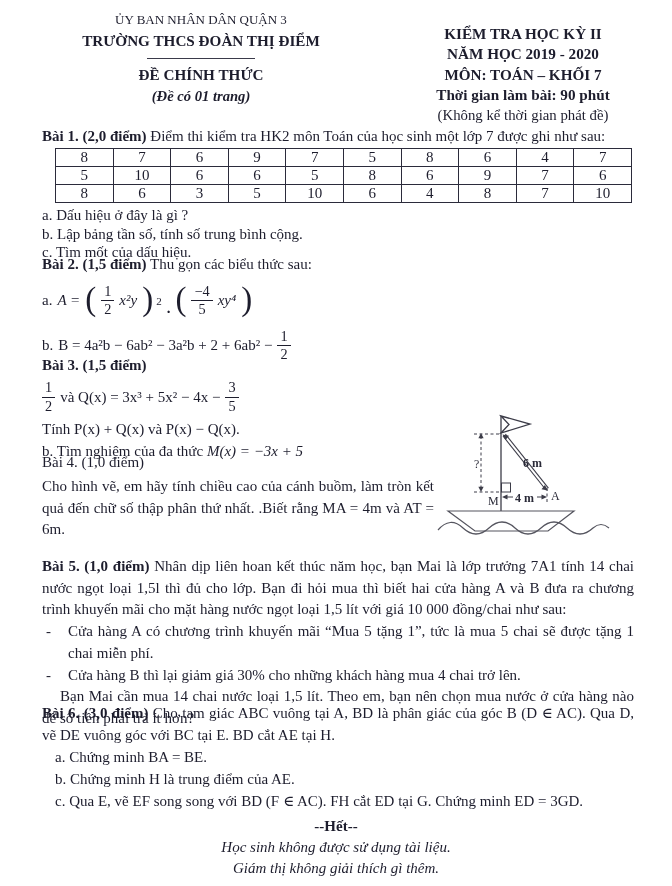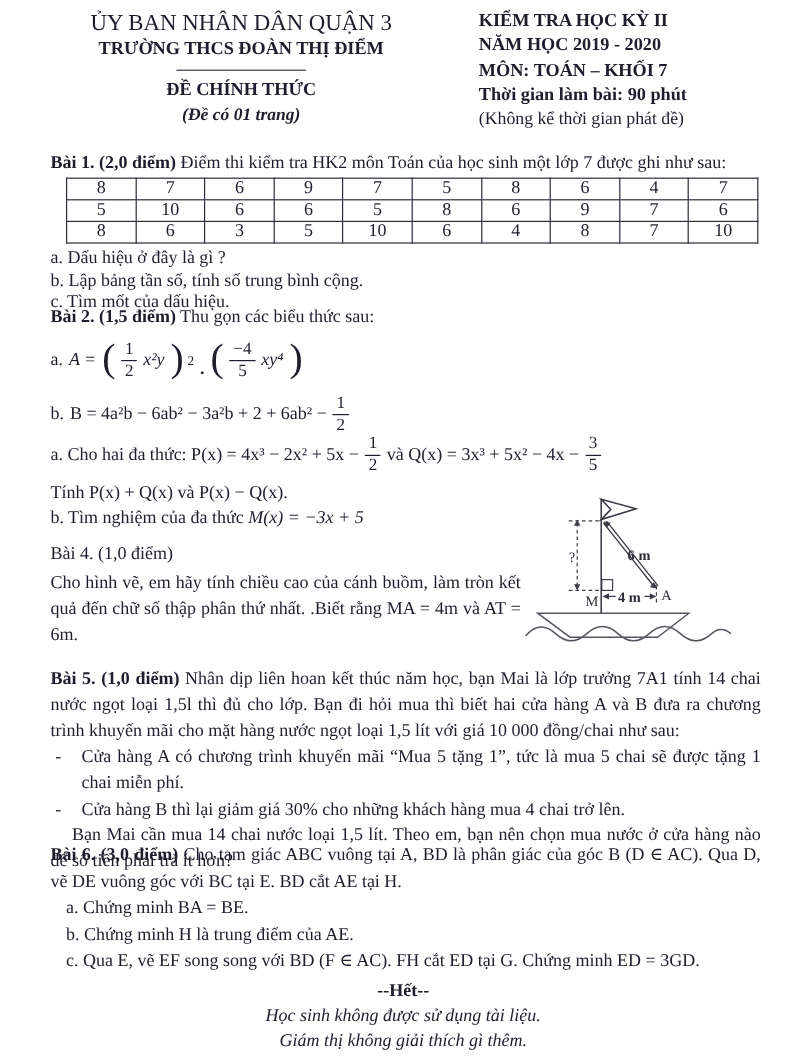--- a/index.html
+++ b/index.html
@@ -11,26 +11,26 @@
   }
   .abs { position: absolute; }
   .bld { font-weight: normal; }
   .it  { font-style: italic; }
   .nowrap { white-space: nowrap; }
   .just { text-align: justify; }
   .mino { margin: 0; }
 
   
   .hdr-left  { left: 60px;  top: 8px; width: 282px; text-align: center; }
-  .h-org     { font-size: 19px; line-height: 19px; margin-top: 2px; }
+  .h-org     { font-size: 13px; line-height: 19px; margin-top: 2px; }
   .h-school  { font-size: 15.2px; font-weight: bold; margin-top: 3px; }
   .h-rule    { width: 108px; border-top: 1.6px solid #3a3a4a; margin: 8px auto 7px; }
   .h-exam    { font-size: 15.2px; font-weight: bold; }
   .h-pages   { font-size: 14.6px; font-weight: bold; font-style: italic; margin-top: 4px; }
-  .hdr-right { left: 399px; top: 8px; width: 248px; text-align: left; line-height: 20.3px; }
+  .hdr-right { left: 399px; top: 24px; width: 248px; text-align: center; line-height: 20.3px; }
   .hr-line   { font-weight: bold; font-size: 15.2px; }
   .hr-note   { font-size: 14.8px; }
 
   
   .sec  { left: 42px; width: 592px; }
   .line { line-height: 18.4px; }
   #sec1 { top: 127px; }
   .score { border-collapse: collapse; margin: 3px 0 3px 13px; width: 577px; table-layout: fixed; }
   .score td { border: 1px solid #2b2b3b; height: 17px; text-align: center; padding: 0; font-size: 15px; }
 
@@ -169,22 +169,22 @@
       <span>b.</span>
       <span>B = 4a²b − 6ab² − 3a²b + 2 + 6ab² −</span>
       <span class="frac">
           <span class="fnum">1</span>
           <span class="fden">2</span>
         </span>
     </div>
   </section>
 
   <section class="abs sec" id="sec3">
+    <p class="line mino"><b>Bài 3. (1,5 điểm)</b></p>
     <div class="frow" id="f3a">
-      <span>a. Cho hai đa thức: P(x) = 4x³ − 2x² + 5x −</span>
       <span class="frac">
           <span class="fnum">1</span>
           <span class="fden">2</span>
         </span>
       <span>và  Q(x) = 3x³ + 5x² − 4x −</span>
       <span class="frac">
           <span class="fnum">3</span>
           <span class="fden">5</span>
         </span>
     </div>

